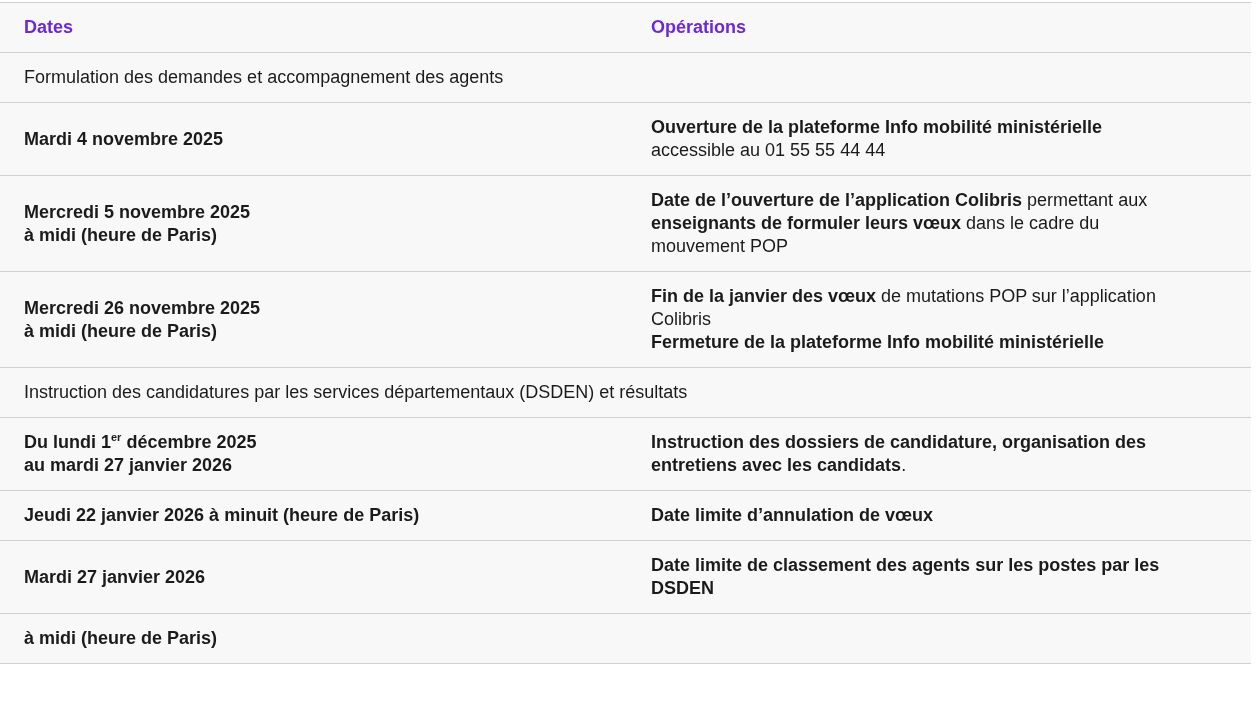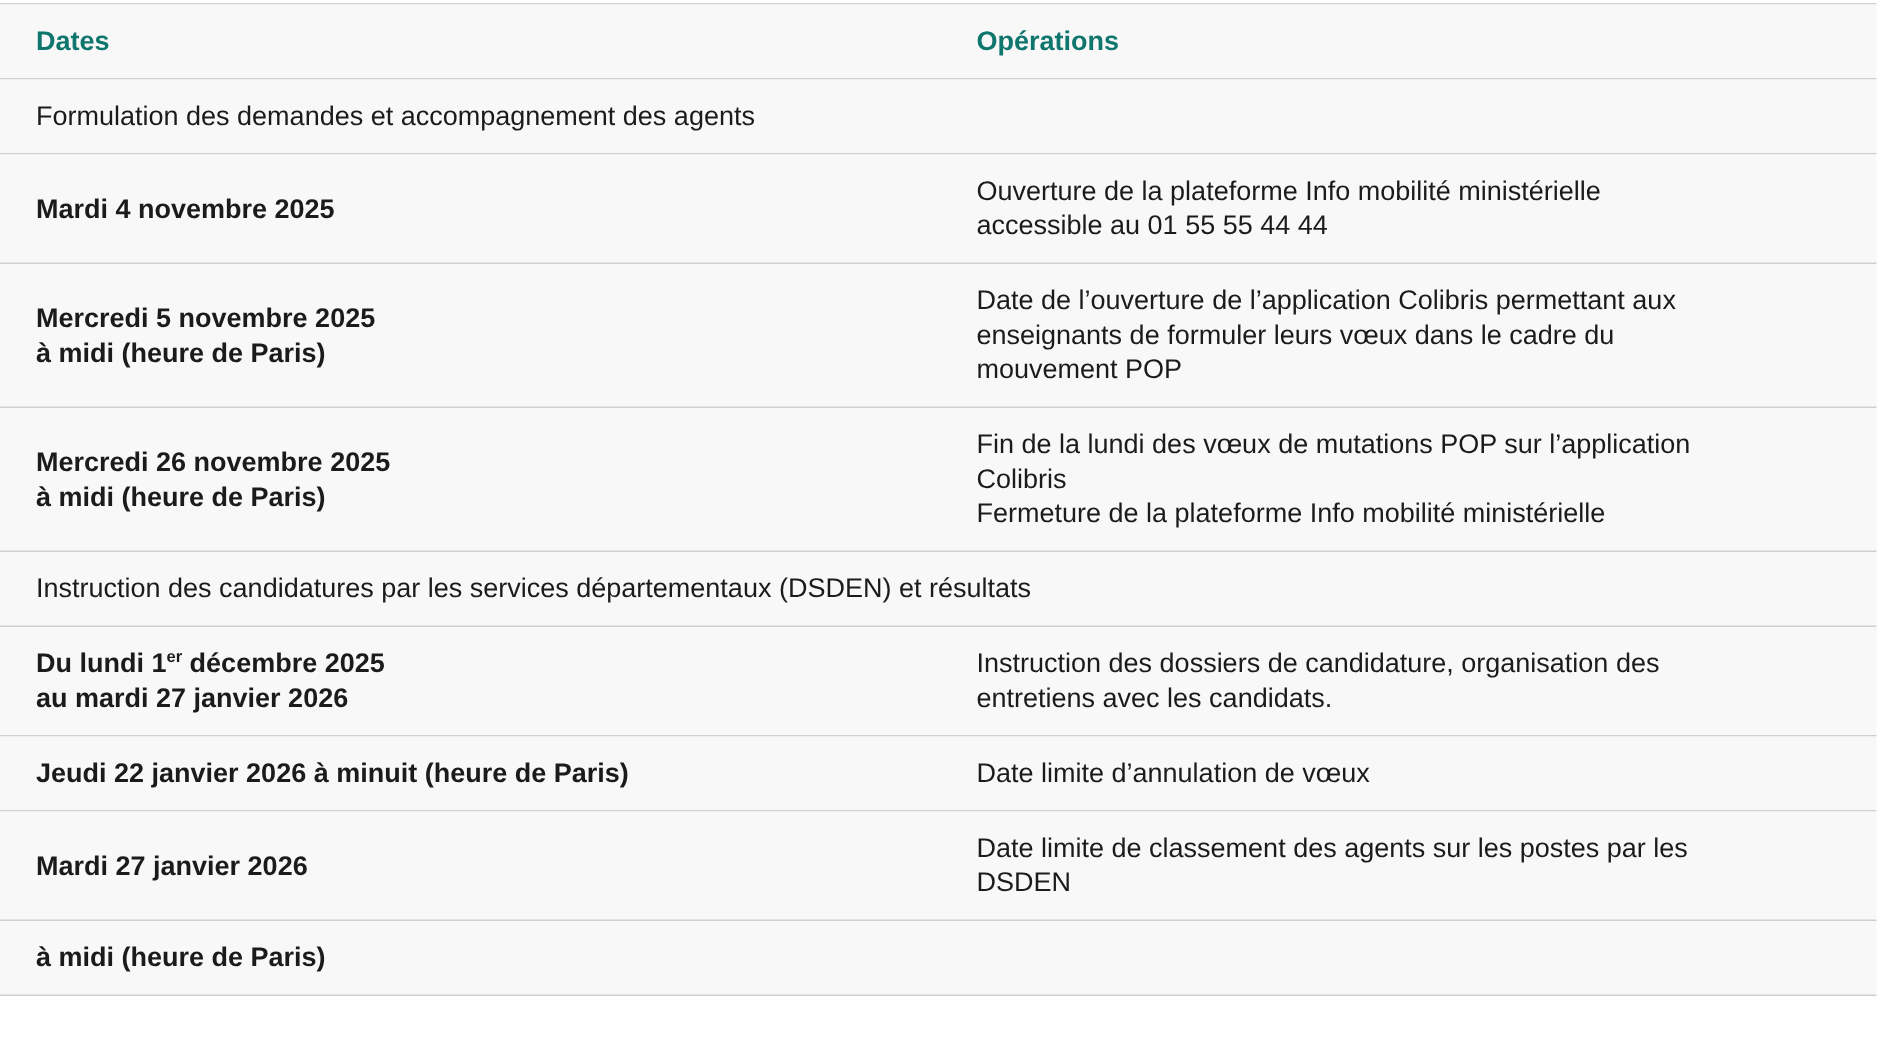--- a/index.html
+++ b/index.html
@@ -35,23 +35,23 @@
     font-weight: bold;
   }
   .operations-cell, .header-cell-operations {
     flex: 1 1 auto;
   }
   .section-cell {
     flex: 1 1 auto;
   }
   .header-row .cell {
     font-weight: 700;
-    color: #0f766e;
+    color: #6d28d9;
   }
-  .bold { font-weight: 400; }
+  .bold { font-weight: 700; }
   .line { min-height: 23px; }
   sup {
     font-size: 11px;
     line-height: 0;
     margin-top: 22px;
   }
 </style>
 </head>
 <body>
 
@@ -85,21 +85,21 @@
           <div class="line"><span class="bold">enseignants de formuler leurs vœux</span><span> dans le cadre du</span></div>
           <div class="line"><span>mouvement POP</span></div>
         </div>
       </div>
       <div class="row data-row">
         <div class="cell date-cell">
           <div class="line"><span>Mercredi 26 novembre 2025</span></div>
           <div class="line"><span>à midi (heure de Paris)</span></div>
         </div>
         <div class="cell operations-cell">
-          <div class="line"><span class="bold">Fin de la lundi des vœux</span><span> de mutations POP sur l’application</span></div>
+          <div class="line"><span class="bold">Fin de la janvier des vœux</span><span> de mutations POP sur l’application</span></div>
           <div class="line"><span>Colibris</span></div>
           <div class="line"><span class="bold">Fermeture de la plateforme Info mobilité ministérielle</span></div>
         </div>
       </div>
       <div class="row section-row">
         <div class="cell section-cell">
           <div class="line"><span>Instruction des candidatures par les services départementaux (DSDEN) et résultats</span></div>
         </div>
       </div>
       <div class="row data-row">

